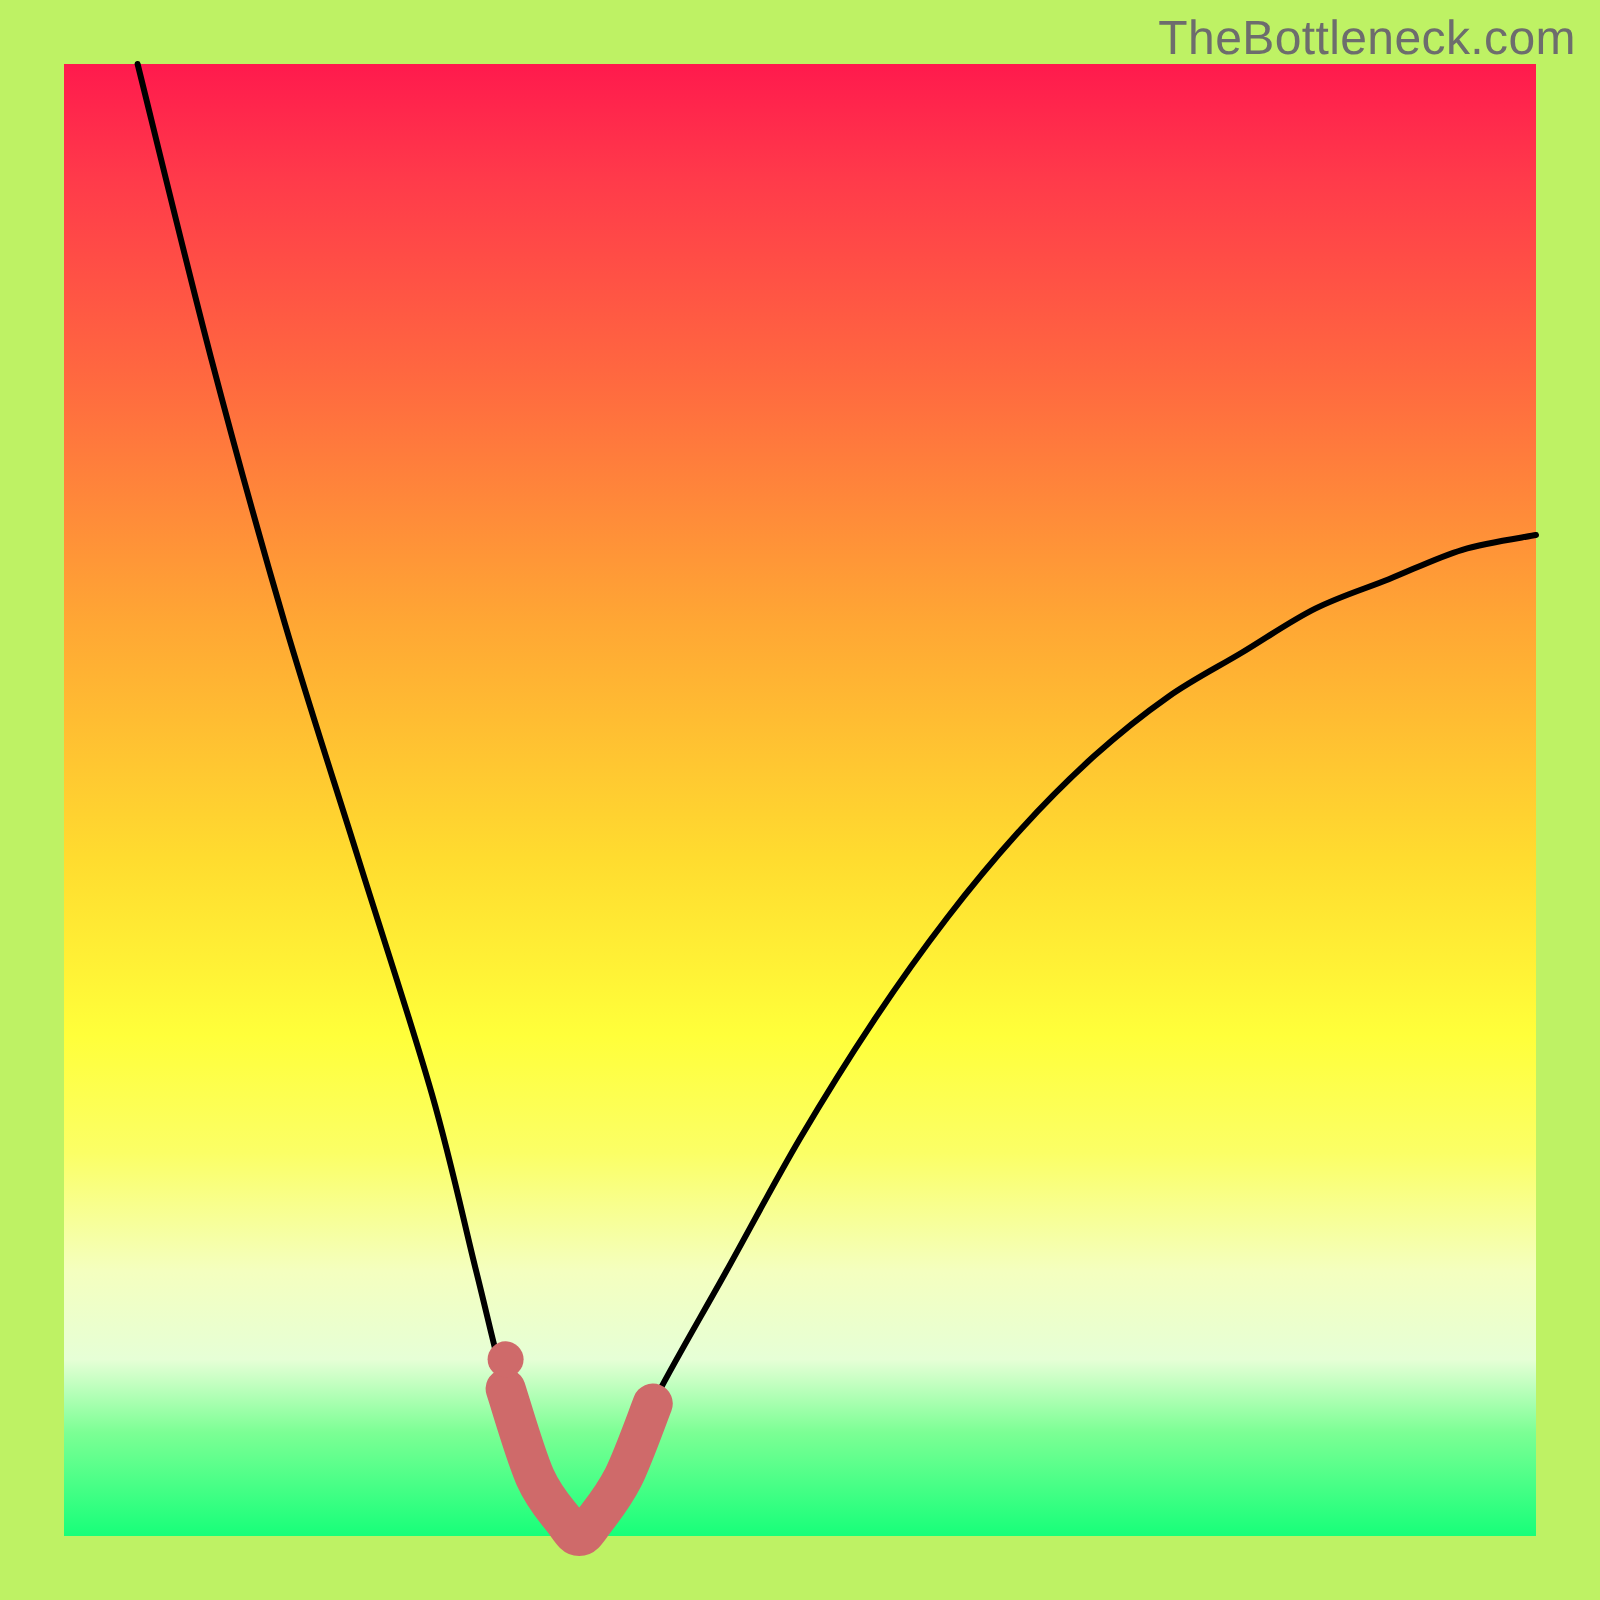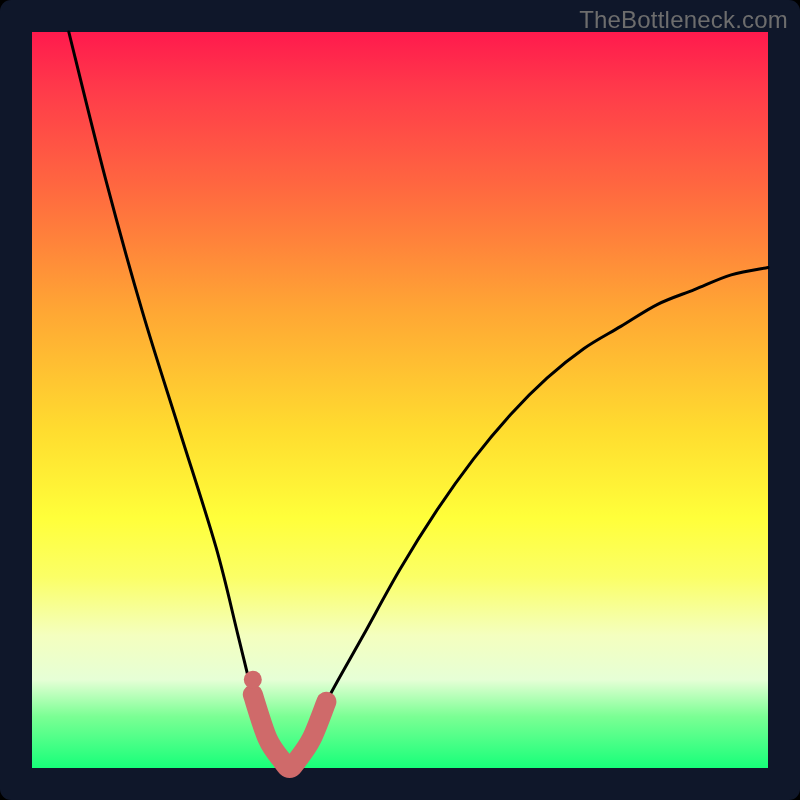--- a/index.html
+++ b/index.html
@@ -10,22 +10,21 @@
     background: #000;
     overflow: hidden;
     font-family: Arial, Helvetica, sans-serif;
   }
   .frame {
     position: absolute;
     top: 0;
     left: 0;
     width: 800px;
     height: 800px;
-    background: #0f172a;
-    border-radius: 11px;
+    background: #bef264;
   }
   .plot {
     position: absolute;
     top: 32px;
     left: 32px;
     width: 736px;
     height: 736px;
     
     background: linear-gradient(
       to bottom,

